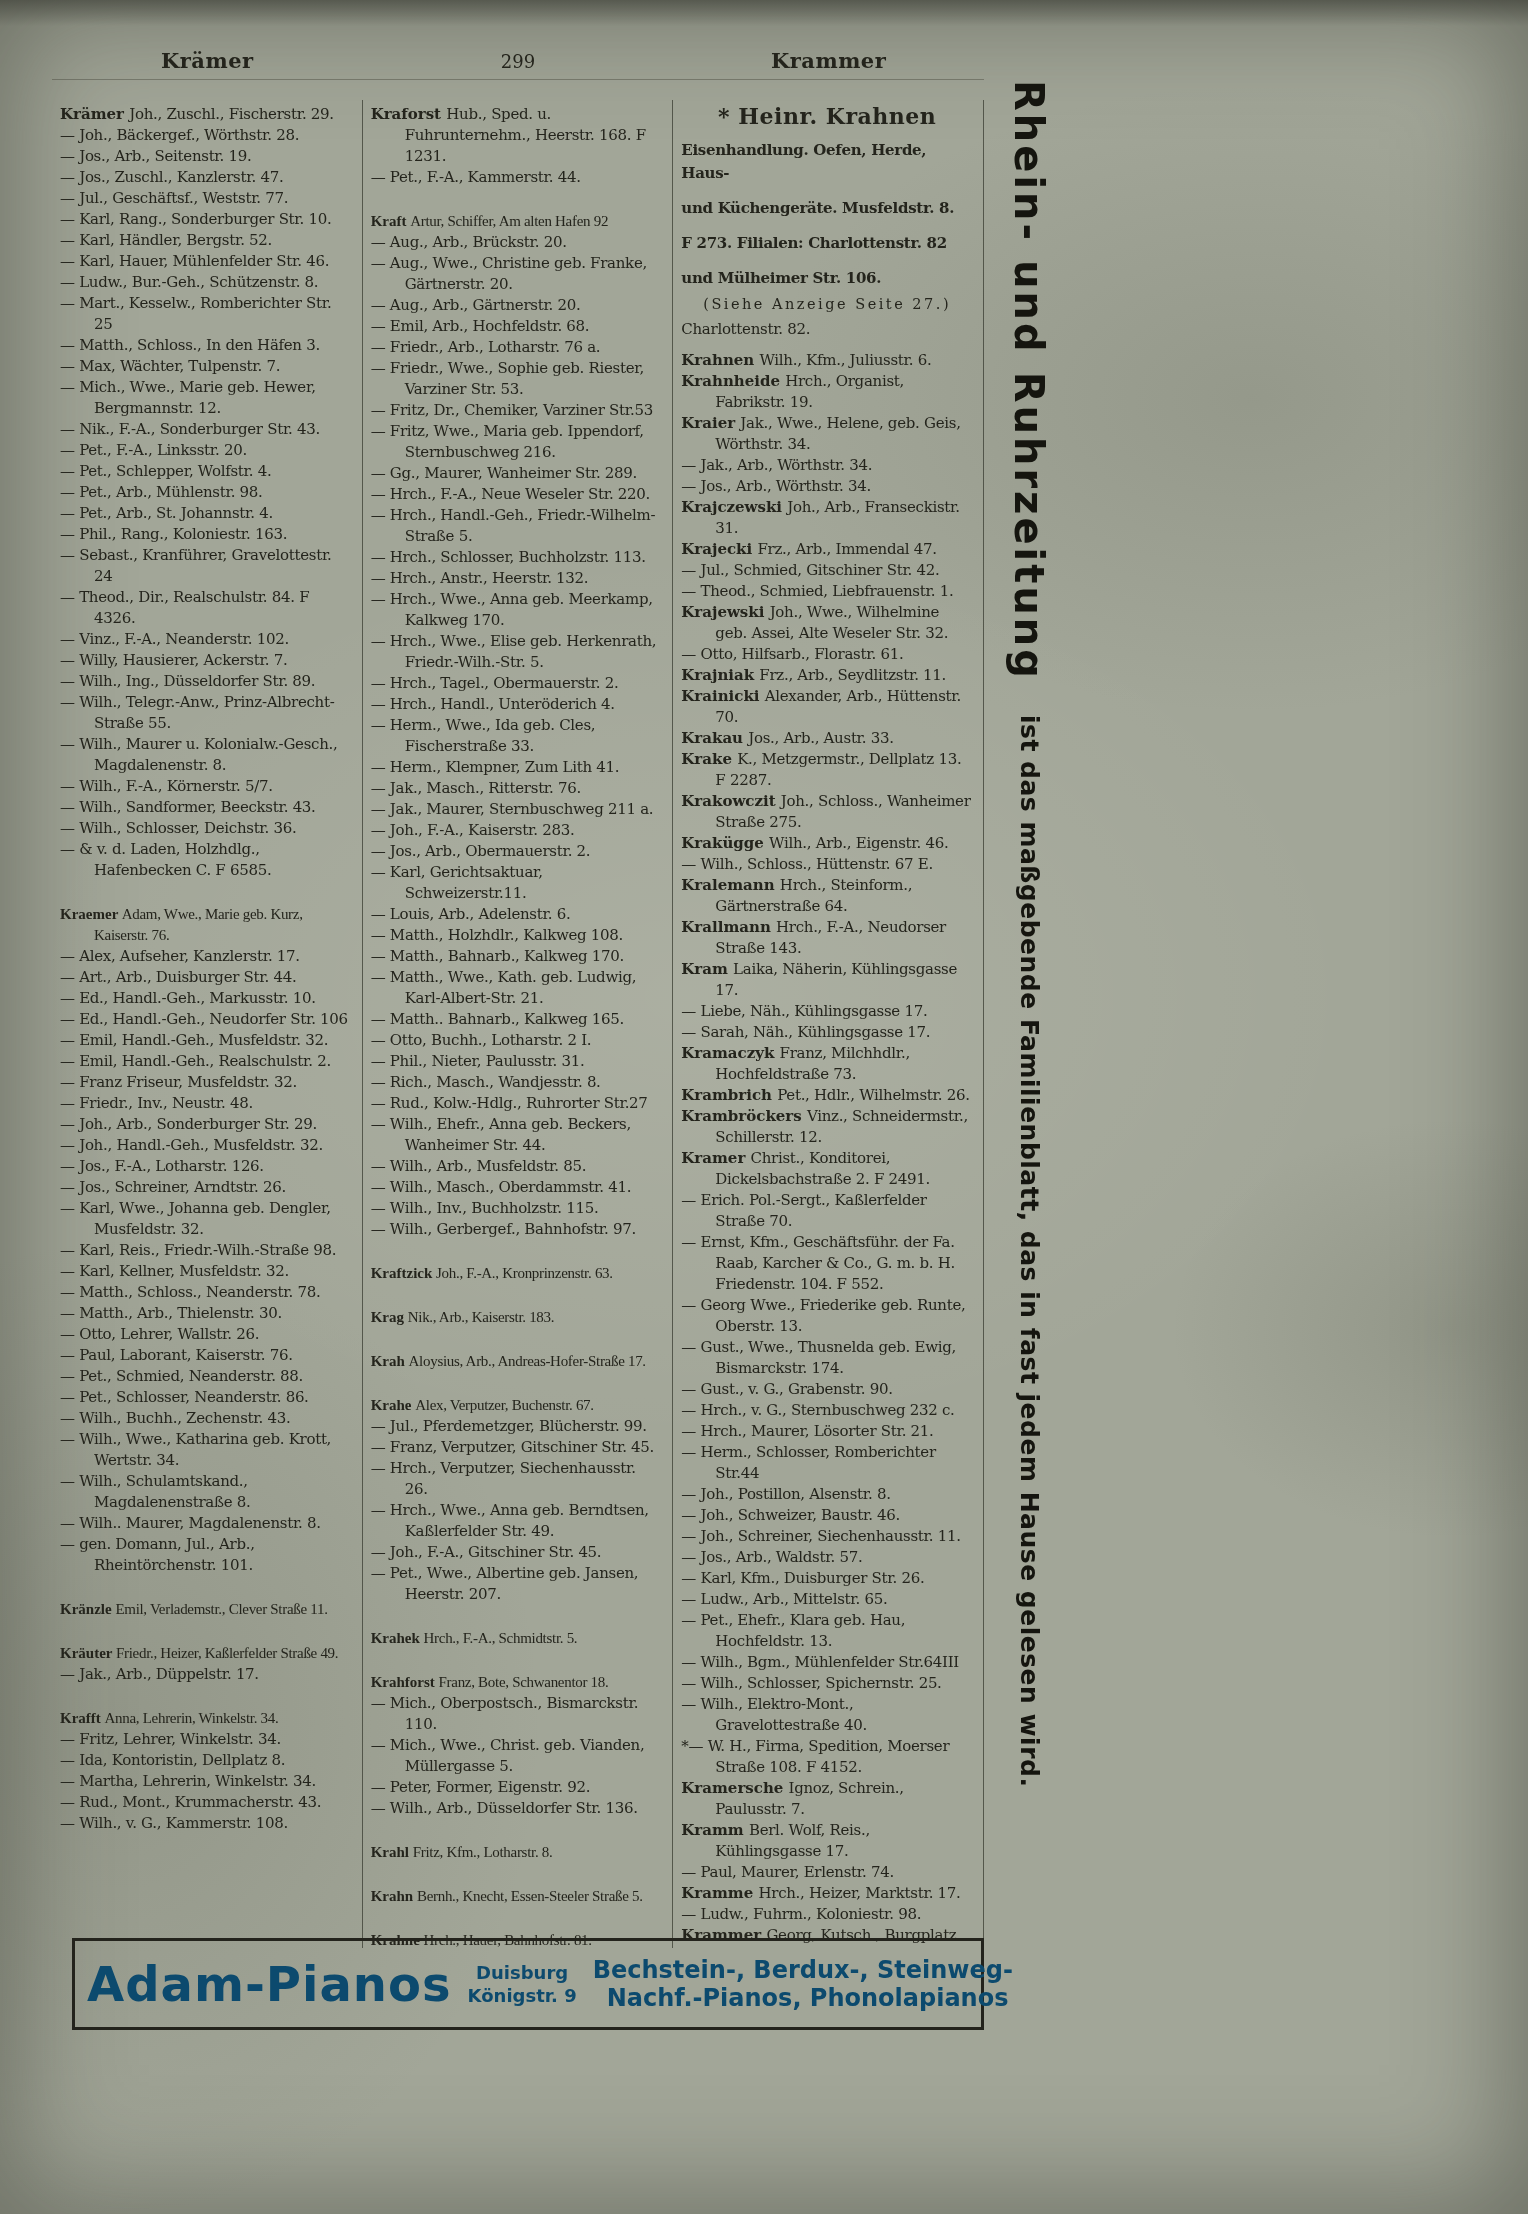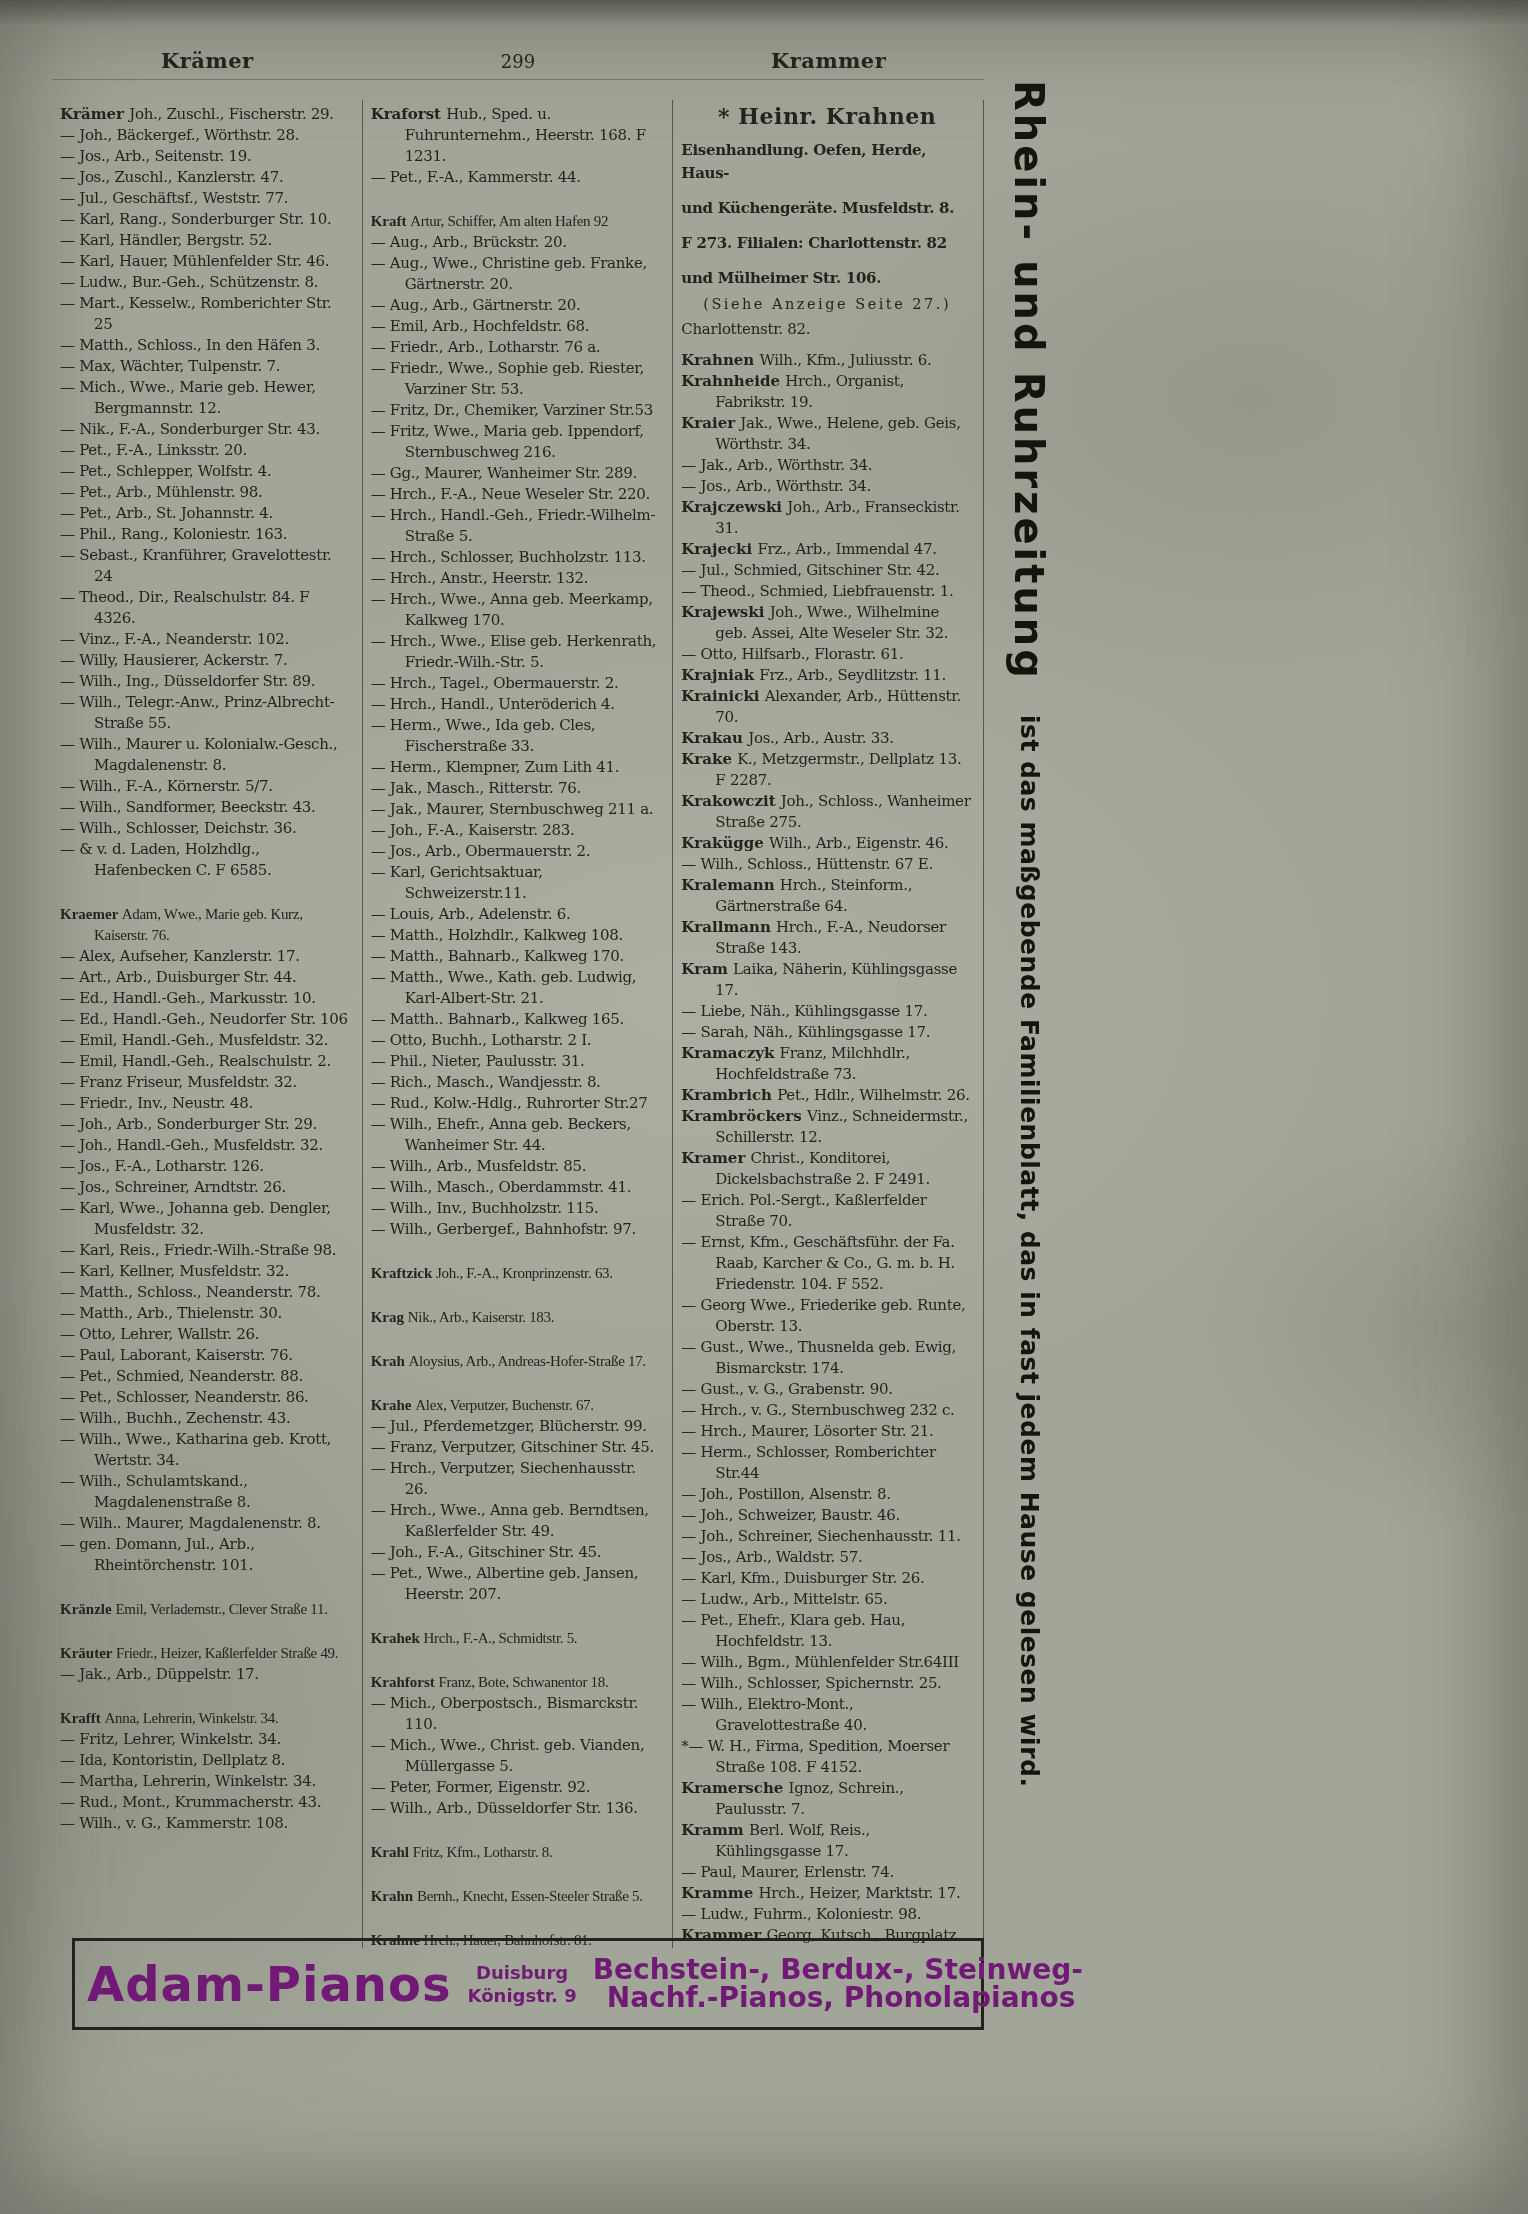--- a/index.html
+++ b/index.html
@@ -50,25 +50,25 @@
     overflow:hidden;color:#15150f;
     font-family:"DejaVu Sans", sans-serif;font-weight:700;
   }
   .side-ad-title{font-size:40px;letter-spacing:3px;}
   .side-ad-text{font-size:25px;letter-spacing:.5px;margin-top:28px;}
 
   .bottom-ad{
     position:absolute;left:72px;top:1938px;width:912px;height:92px;
     border:3px solid #23231c;box-sizing:border-box;
     display:flex;align-items:center;gap:16px;padding:0 12px;
-    font-family:"DejaVu Sans", sans-serif;color:#701a75;
+    font-family:"DejaVu Sans", sans-serif;color:#0c4a6e;
   }
   .ba-name{font-weight:700;font-size:48px;letter-spacing:1px;white-space:nowrap;}
   .ba-mid{display:flex;flex-direction:column;align-items:center;font-weight:700;font-size:18px;line-height:23px;white-space:nowrap;justify-content:space-between;}
-  .ba-right{display:flex;flex-direction:column;font-weight:700;font-size:28px;line-height:28px;white-space:nowrap;}
+  .ba-right{display:flex;flex-direction:column;font-weight:700;font-size:24px;line-height:28px;white-space:nowrap;}
   .ba-right span:last-child{padding-left:14px;}
 </style>
 </head>
 <body>
 
 <div class="vignette"></div>
 <div class="topshade"></div>
 
 <header class="page-header">
   <span class="hdr-kw">Krämer</span>

